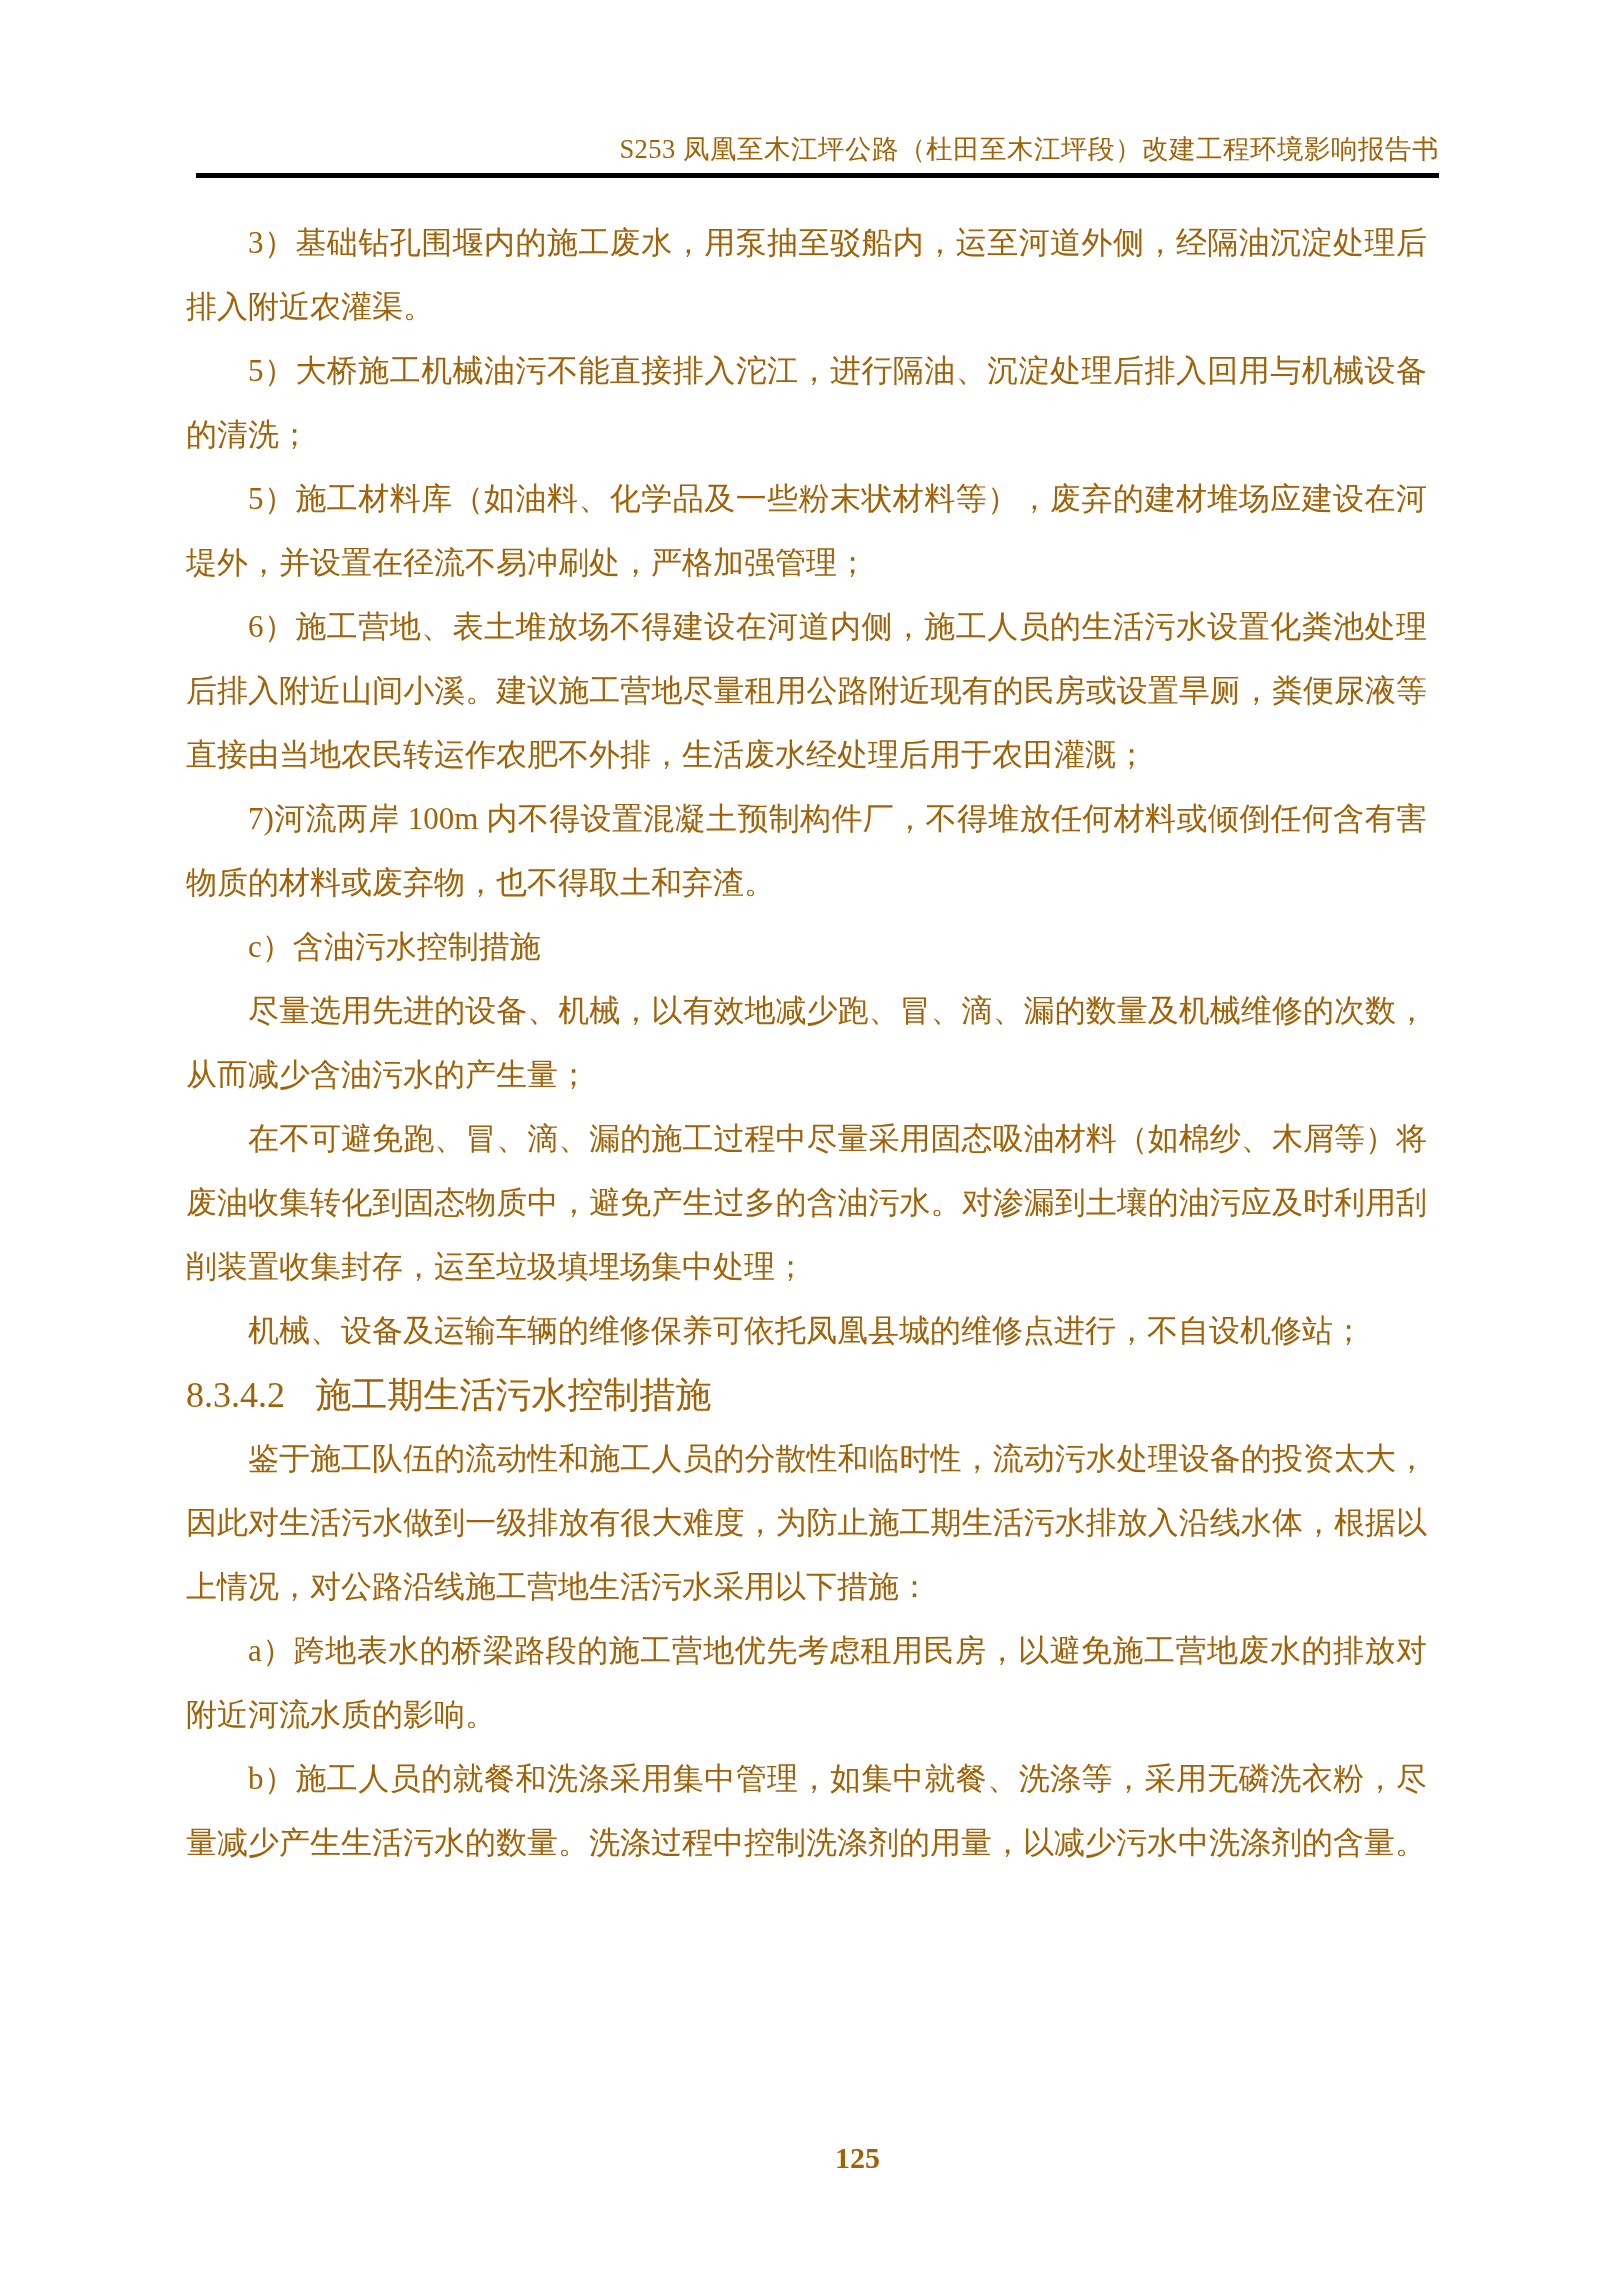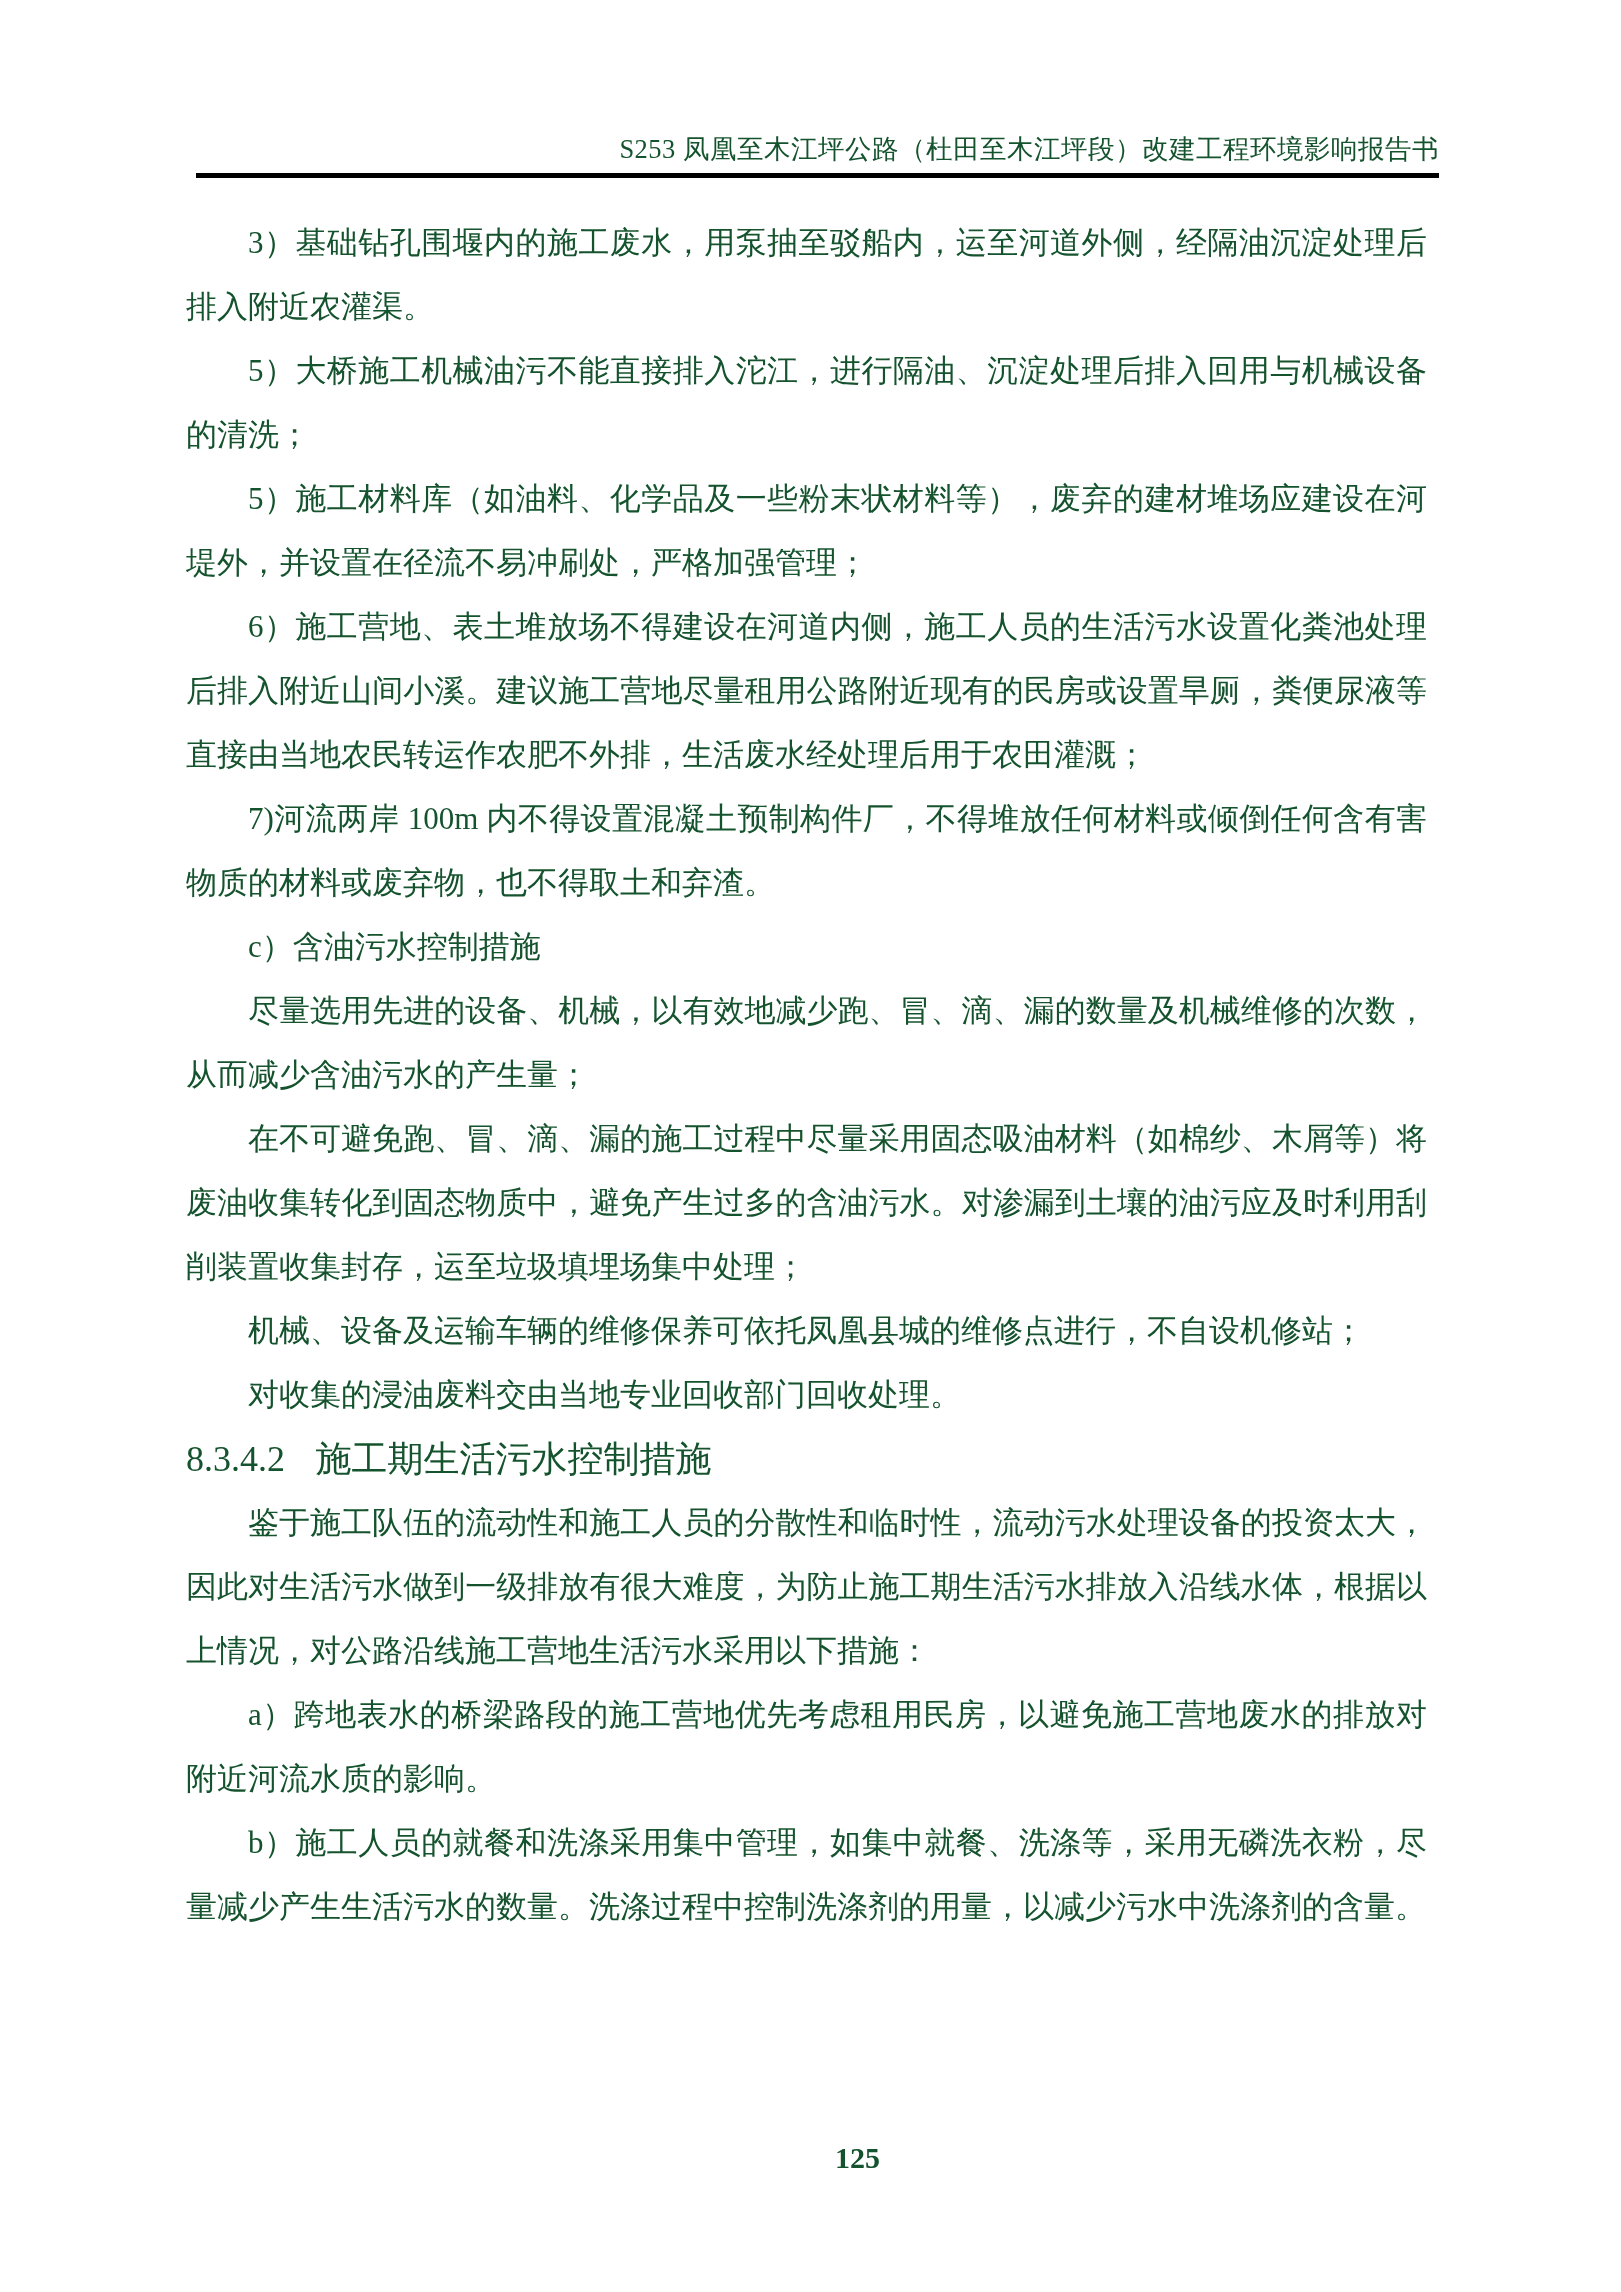--- a/index.html
+++ b/index.html
@@ -6,21 +6,21 @@
   html, body {
     margin: 0;
     padding: 0;
     background: #ffffff;
   }
   .page {
     position: relative;
     width: 1621px;
     height: 2293px;
     background: #ffffff;
-    color: #14532d;
+    color: #a16207;
     font-family: "Liberation Serif", "DejaVu Serif", serif;
     overflow: hidden;
   }
   .header-title {
     position: absolute;
     top: 133px;
     left: 198px;
     width: 1241px;
     text-align: right;
     font-size: 26.5px;
@@ -87,21 +87,20 @@
     <div id="section-1">
         <p>3）基础钻孔围堰内的施工废水，用泵抽至驳船内，运至河道外侧，经隔油沉淀处理后排入附近农灌渠。</p>
         <p>5）大桥施工机械油污不能直接排入沱江，进行隔油、沉淀处理后排入回用与机械设备的清洗；</p>
         <p>5）施工材料库（如油料、化学品及一些粉末状材料等），废弃的建材堆场应建设在河堤外，并设置在径流不易冲刷处，严格加强管理；</p>
         <p>6）施工营地、表土堆放场不得建设在河道内侧，施工人员的生活污水设置化粪池处理后排入附近山间小溪。建议施工营地尽量租用公路附近现有的民房或设置旱厕，粪便尿液等直接由当地农民转运作农肥不外排，生活废水经处理后用于农田灌溉；</p>
         <p>7)河流两岸 100m 内不得设置混凝土预制构件厂，不得堆放任何材料或倾倒任何含有害物质的材料或废弃物，也不得取土和弃渣。</p>
         <p>c）含油污水控制措施</p>
         <p>尽量选用先进的设备、机械，以有效地减少跑、冒、滴、漏的数量及机械维修的次数，从而减少含油污水的产生量；</p>
         <p>在不可避免跑、冒、滴、漏的施工过程中尽量采用固态吸油材料（如棉纱、木屑等）将废油收集转化到固态物质中，避免产生过多的含油污水。对渗漏到土壤的油污应及时利用刮削装置收集封存，运至垃圾填埋场集中处理；</p>
         <p>机械、设备及运输车辆的维修保养可依托凤凰县城的维修点进行，不自设机修站；</p>
-        <p>对收集的浸油废料交由当地专业回收部门回收处理。</p>
       </div>
 
     <h3 class="section-heading"><span>8.3.4.2</span><span class="heading-title">施工期生活污水控制措施</span></h3>
 
     <div id="section-2">
         <p>鉴于施工队伍的流动性和施工人员的分散性和临时性，流动污水处理设备的投资太大，因此对生活污水做到一级排放有很大难度，为防止施工期生活污水排放入沿线水体，根据以上情况，对公路沿线施工营地生活污水采用以下措施：</p>
         <p>a）跨地表水的桥梁路段的施工营地优先考虑租用民房，以避免施工营地废水的排放对附近河流水质的影响。</p>
         <p>b）施工人员的就餐和洗涤采用集中管理，如集中就餐、洗涤等，采用无磷洗衣粉，尽量减少产生生活污水的数量。洗涤过程中控制洗涤剂的用量，以减少污水中洗涤剂的含量。</p>
       </div>
   </div>

